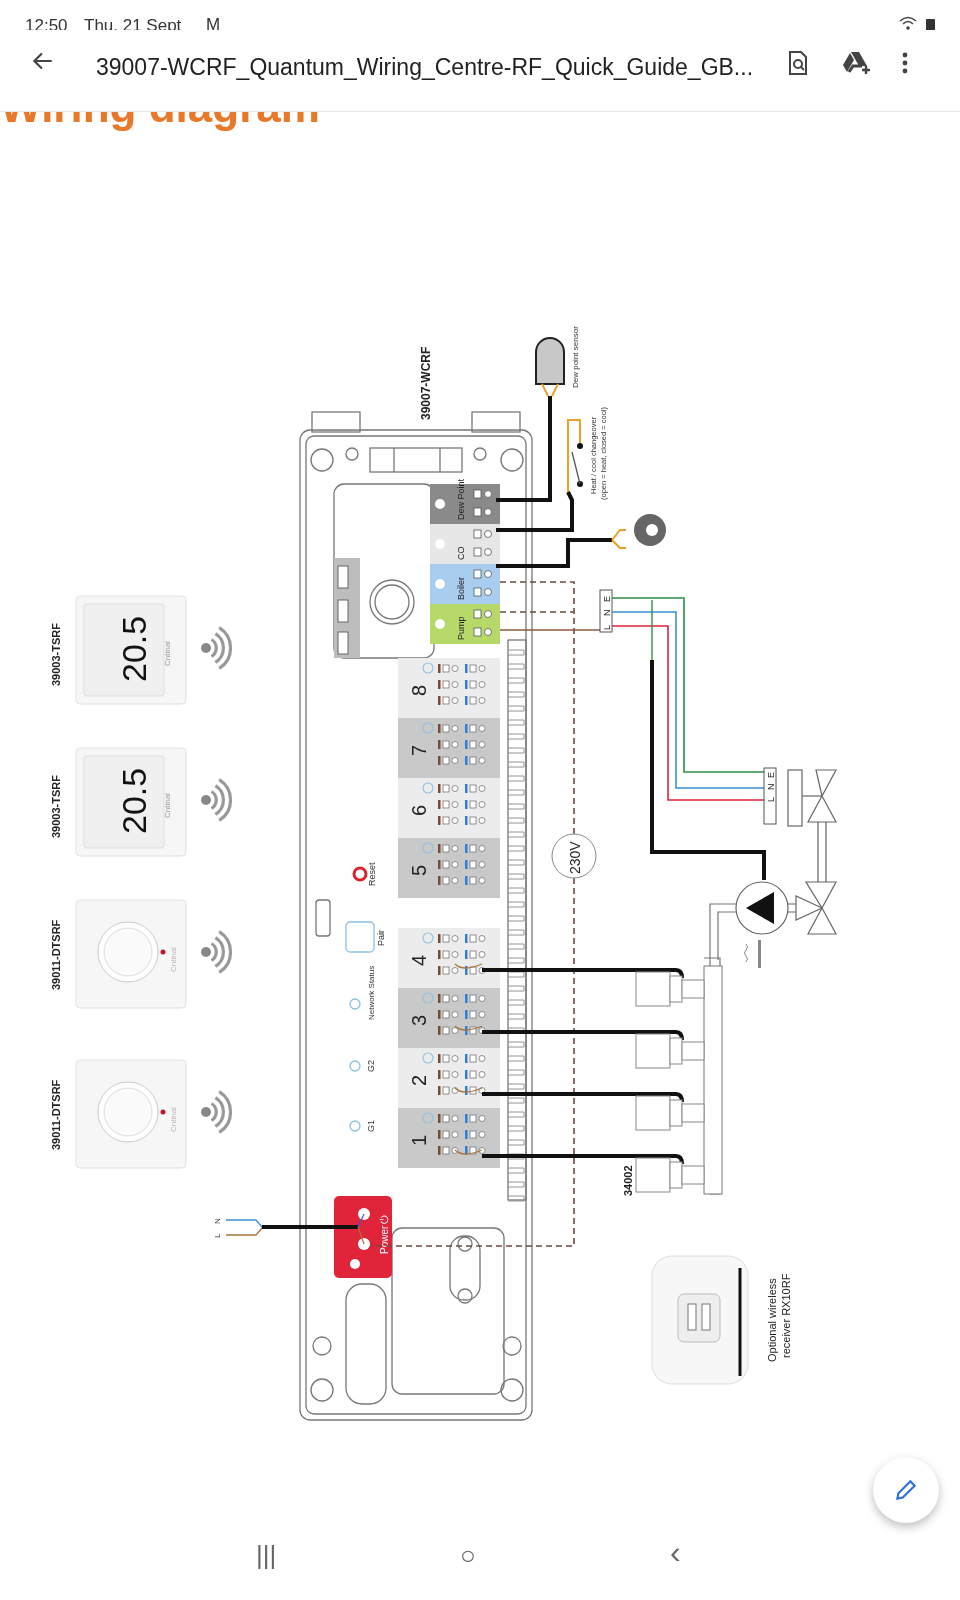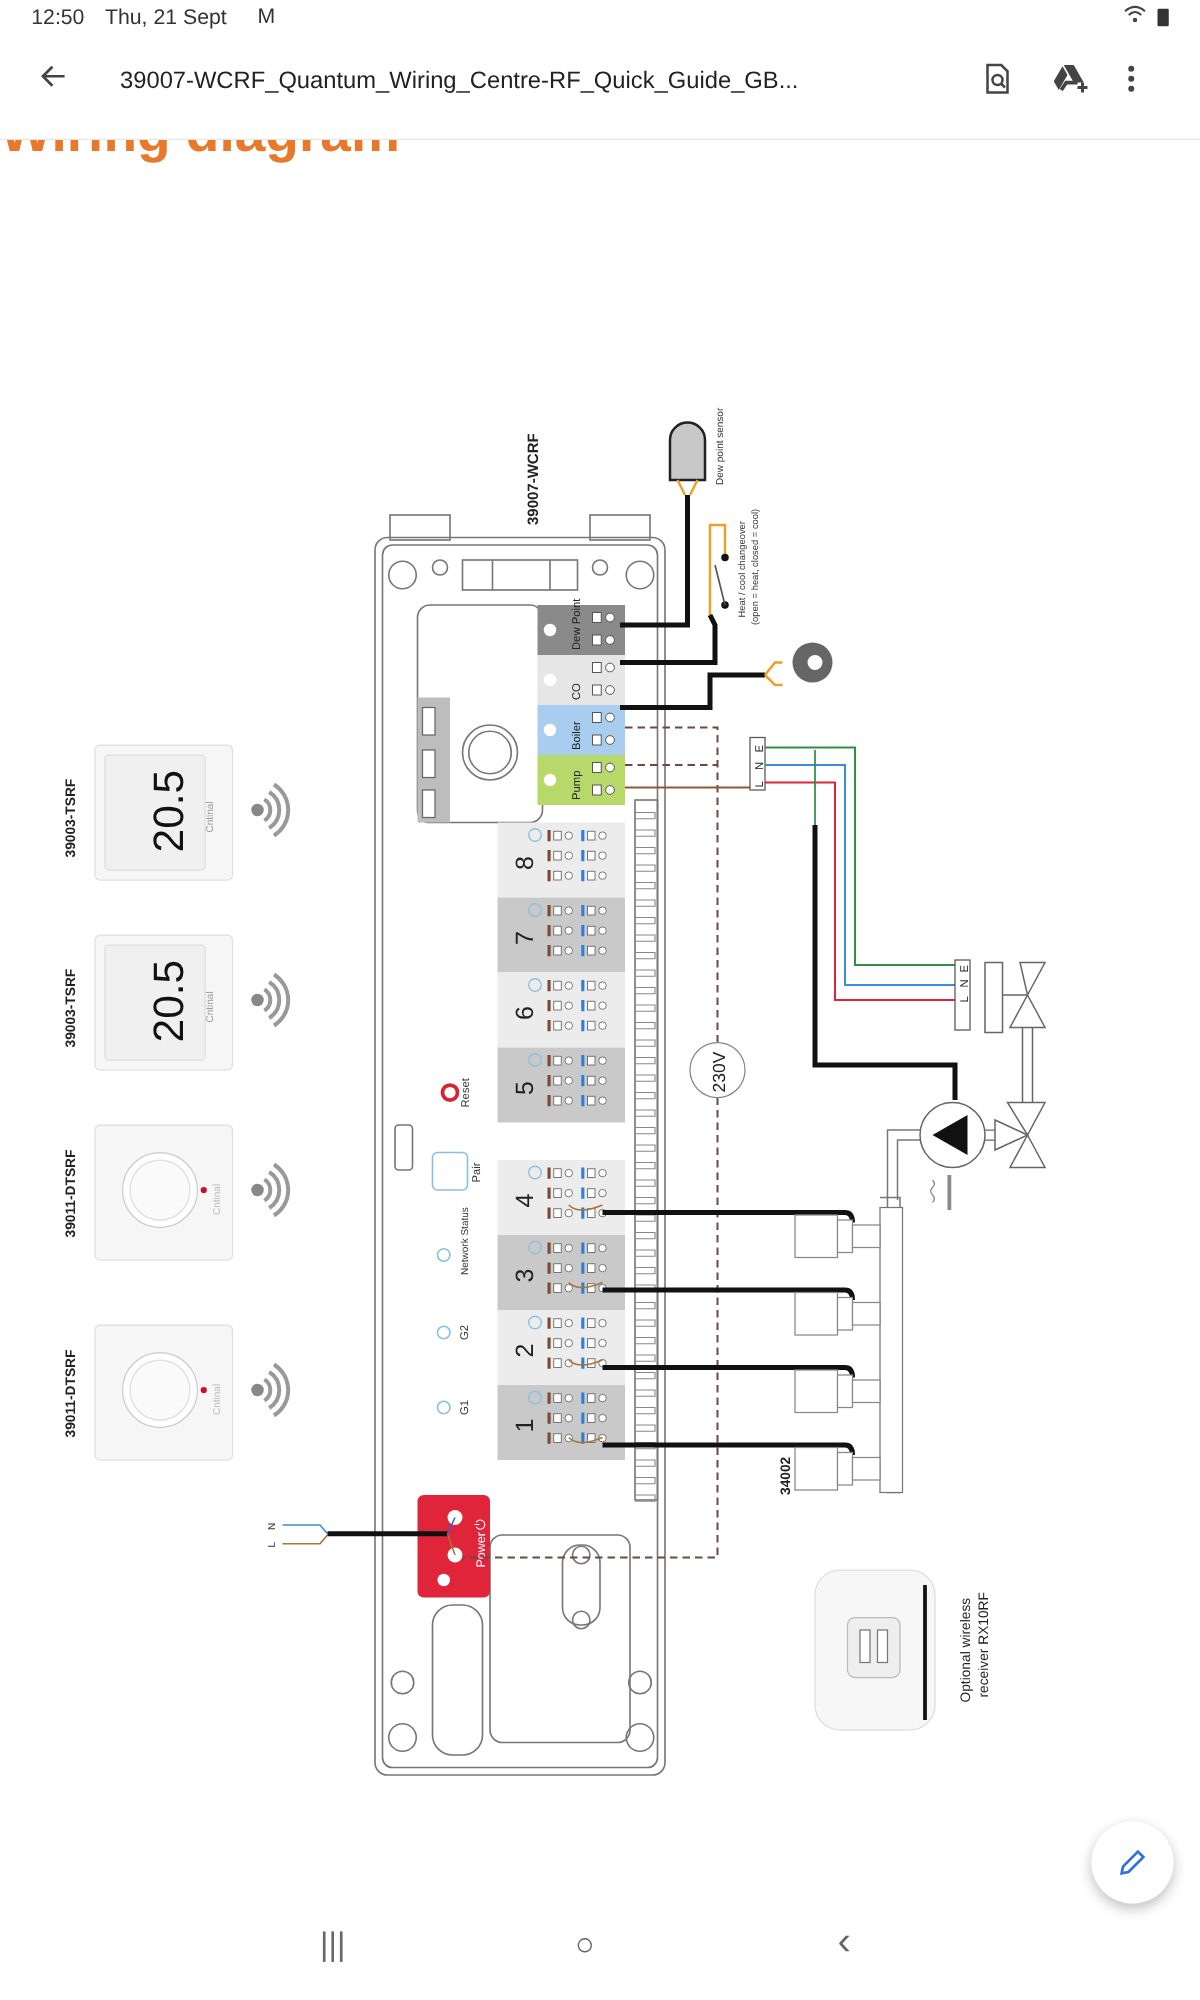--- a/index.html
+++ b/index.html
@@ -1,25 +1,25 @@
 <!DOCTYPE html>
 <html><head>
 <meta charset="utf-8">
 <style>
   * { box-sizing: border-box; margin: 0; padding: 0; }
   html, body { width: 960px; height: 1600px; background: #ffffff; overflow: hidden; font-family: "Liberation Sans", sans-serif; color: #222; }
-  .statusbar { position: absolute; top: 0; left: 0; width: 776px; height: 30px; font-size: 17px; color: #333; }
+  .statusbar { position: absolute; top: 12px; left: 0; width: 776px; height: 30px; font-size: 17px; color: #333; }
   .statusbar .time { position: absolute; left: 25px; top: 4px; }
   .statusbar .date { position: absolute; left: 84px; top: 4px; }
   .statusbar .gmail { position: absolute; left: 206px; top: 3px; font-size: 17px; }
   .statusbar .wifi { position: absolute; left: 898px; top: 3px; font-size: 14px; }
   .statusbar .battery { position: absolute; left: 926px; top: 7px; width: 9px; height: 14px; background: #333; border-radius: 1px; }
   .appbar { position: absolute; top: 30px; left: 0; width: 960px; height: 82px; border-bottom: 1px solid #e6e6e6; background: #fff; }
   .appbar .back { position: absolute; left: 30px; top: 18px; font-size: 28px; color: #444; cursor: pointer; }
-  .appbar .title { position: absolute; left: 96px; top: 24px; font-size: 19px; color: #222; white-space: nowrap; }
+  .appbar .title { position: absolute; left: 96px; top: 24px; font-size: 23px; color: #222; white-space: nowrap; }
   .appbar .act { position: absolute; top: 20px; font-size: 24px; color: #444; cursor: pointer; }
   .viewer { position: absolute; top: 112px; left: 0; width: 960px; height: 1400px; overflow: hidden; background: #fff; }
   .heading-cut { position: absolute; left: 0; top: -30px; font-size: 44px; font-weight: bold; color: #e8792b; white-space: nowrap; }
   svg text { font-family: "Liberation Sans", sans-serif; }
   .fab { position: absolute; left: 873px; top: 1457px; width: 66px; height: 66px; border-radius: 50%; background: #fff; box-shadow: 0 4px 10px rgba(0,0,0,0.25); display: flex; align-items: center; justify-content: center; color: #2f6fe0; font-size: 26px; cursor: pointer; }
   .navbar { position: absolute; top: 1530px; left: 0; width: 960px; height: 70px; }
   .navbar .nav { position: absolute; top: 10px; font-size: 26px; color: #666; cursor: pointer; }
 </style>
 </head>
 <body>

